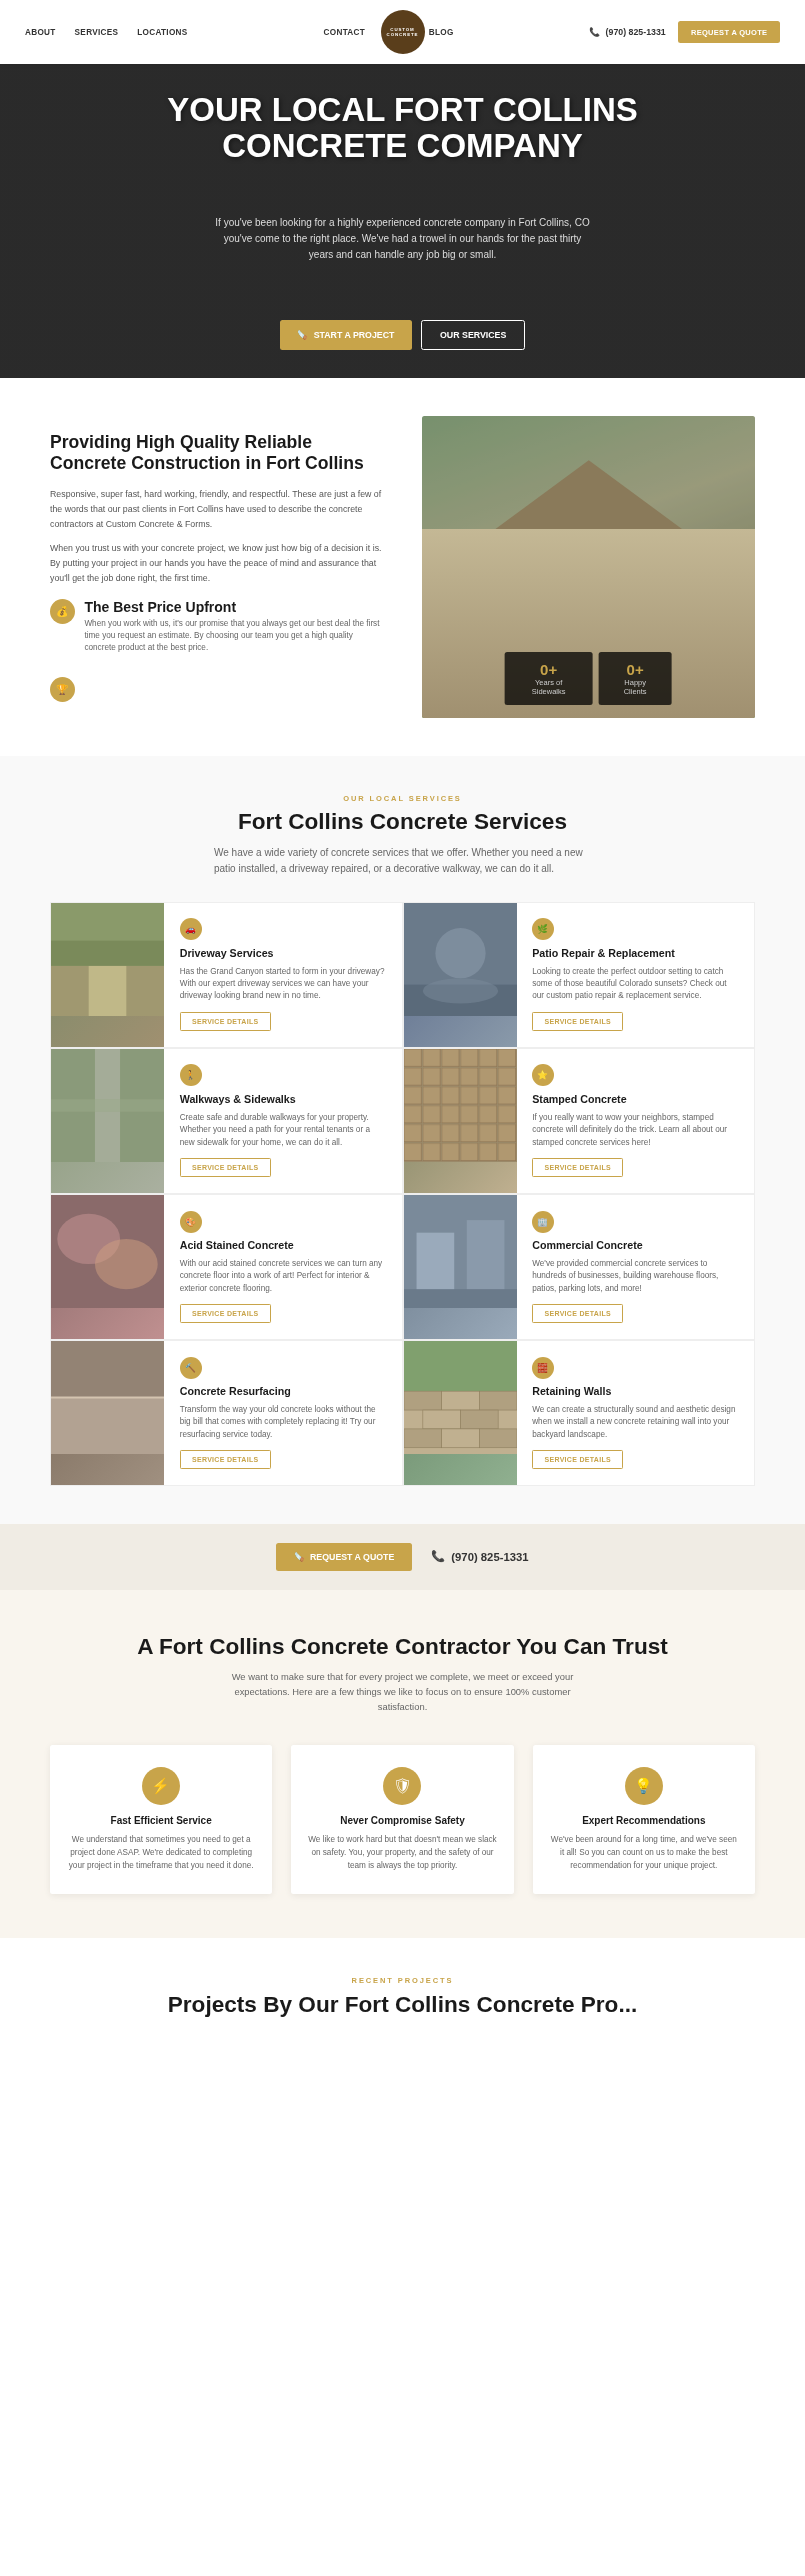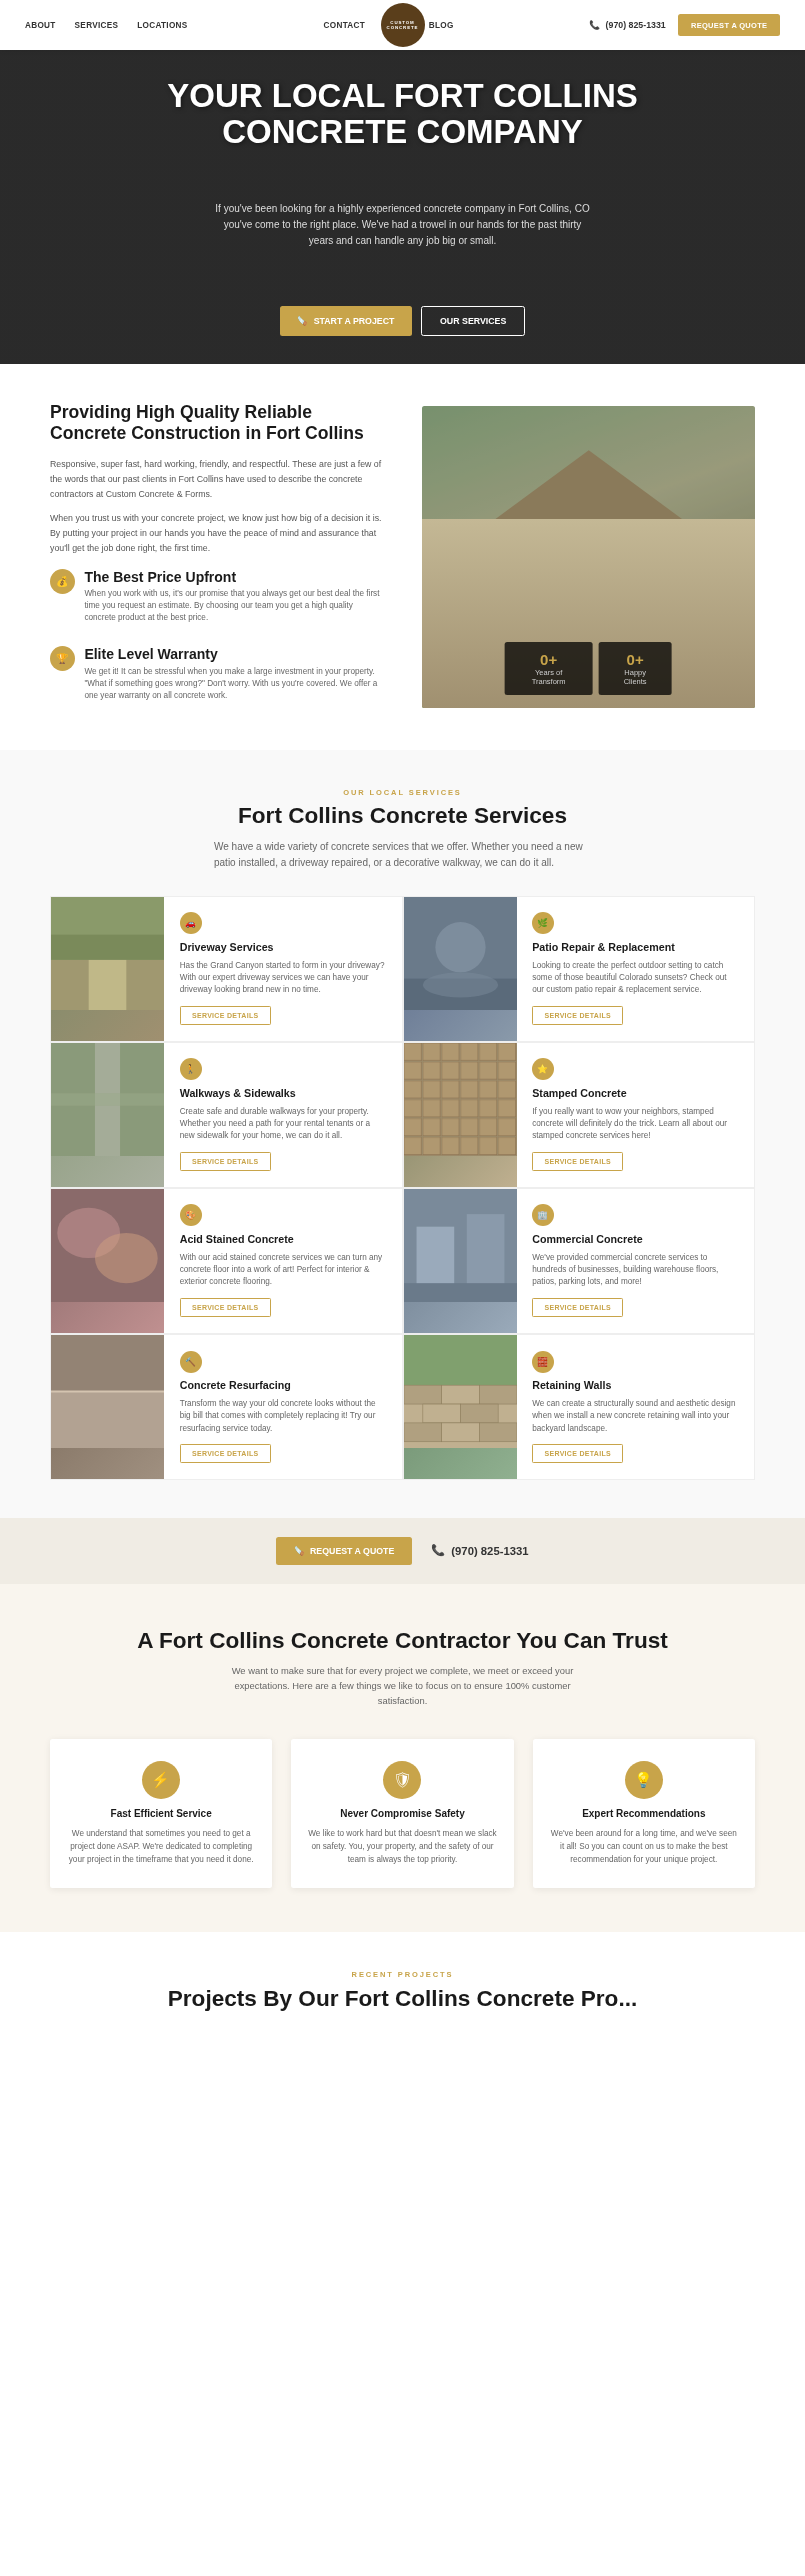--- a/index.html
+++ b/index.html
@@ -5,21 +5,21 @@
     * { margin: 0; padding: 0; box-sizing: border-box; }
     body { font-family: 'Arial', sans-serif; background: #fff; color: #333; width: 805px; }
 
     
     nav {
       background: #fff;
       display: flex;
       align-items: center;
       justify-content: space-between;
       padding: 0 25px;
-      height: 50px;
+      height: 64px;
       box-shadow: 0 1.3px 5px rgba(0,0,0,0.1);
       position: relative;
       z-index: 10;
     }
     .nav-links { display: flex; gap: 19px; align-items: center; }
     .nav-links a {
       text-decoration: none;
       color: #333;
       font-size: 8.2px;
       font-weight: 600;
@@ -476,24 +476,20 @@
     <div class="feature-item">
       <div class="feature-icon">💰</div>
       <div class="feature-text">
         <h4>The Best Price Upfront</h4>
         <p>When you work with us, it's our promise that you always get our best deal the first time you request an estimate. By choosing our team you get a high quality concrete product at the best price.</p>
       </div>
     </div>
 
     <div class="feature-item">
       <div class="feature-icon">🏆</div>
-      <div class="feature-text">
-        <h4>Elite Level Warranty</h4>
-        <p>We get it! It can be stressful when you make a large investment in your property. "What if something goes wrong?" Don't worry. With us you're covered. We offer a one year warranty on all concrete work.</p>
-      </div>
     </div>
   </div>
 
   <div class="about-image-container">
     <div class="about-image" style="background: linear-gradient(160deg, #8faa80 0%, #c4b895 40%, #9a9070 70%, #7a8060 100%);">
       
       <svg width="100%" height="100%" viewBox="0 0 500 480" preserveAspectRatio="xMidYMid slice" xmlns="http://www.w3.org/2000/svg">
         <rect x="0" y="0" width="500" height="480" fill="rgba(0,0,0,0.1)"></rect>
 
         <rect x="0" y="0" width="500" height="200" fill="rgba(100,130,100,0.3)"></rect>
@@ -512,21 +508,21 @@
         <rect x="330" y="250" width="60" height="55" fill="#aac8e0" stroke="#888" stroke-width="2"></rect>
 
         <polygon points="220,450 380,450 420,480 180,480" fill="#bbb"></polygon>
 
         <rect x="0" y="440" width="500" height="40" fill="#7a9a5a"></rect>
       </svg>
     </div>
     <div class="stats-overlay">
       <div class="stat-box">
         <div class="stat-num">0+</div>
-        <div class="stat-label">Years of Transform</div>
+        <div class="stat-label">Years of Sidewalks</div>
       </div>
       <div class="stat-box">
         <div class="stat-num">0+</div>
         <div class="stat-label">Happy Clients</div>
       </div>
     </div>
   </div>
 </section>
 
 <section class="services-section">

